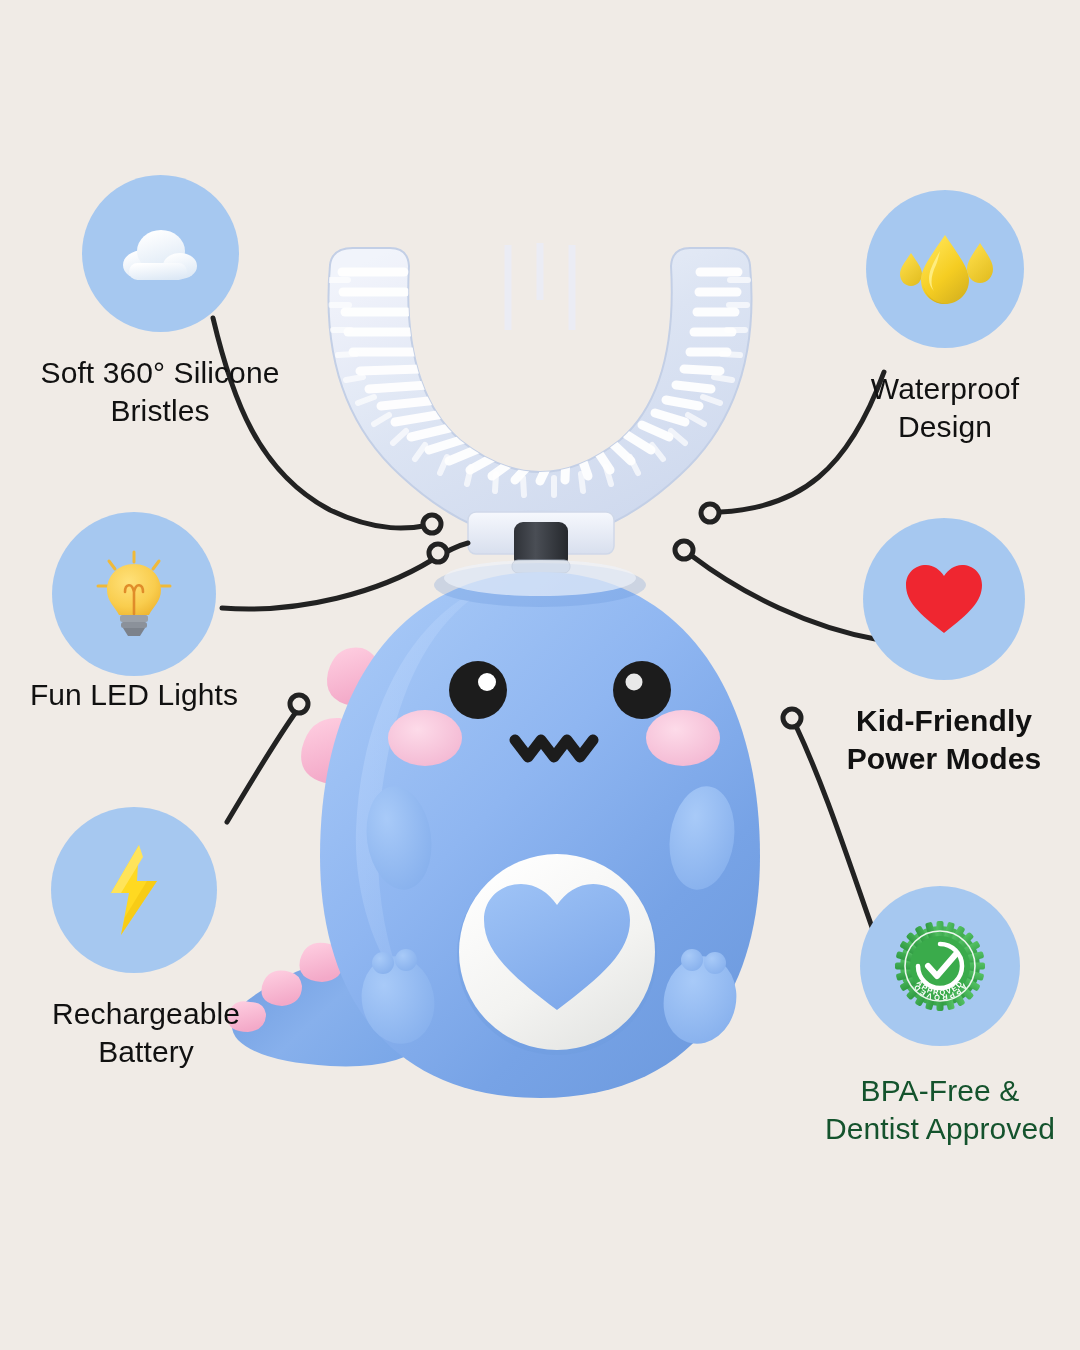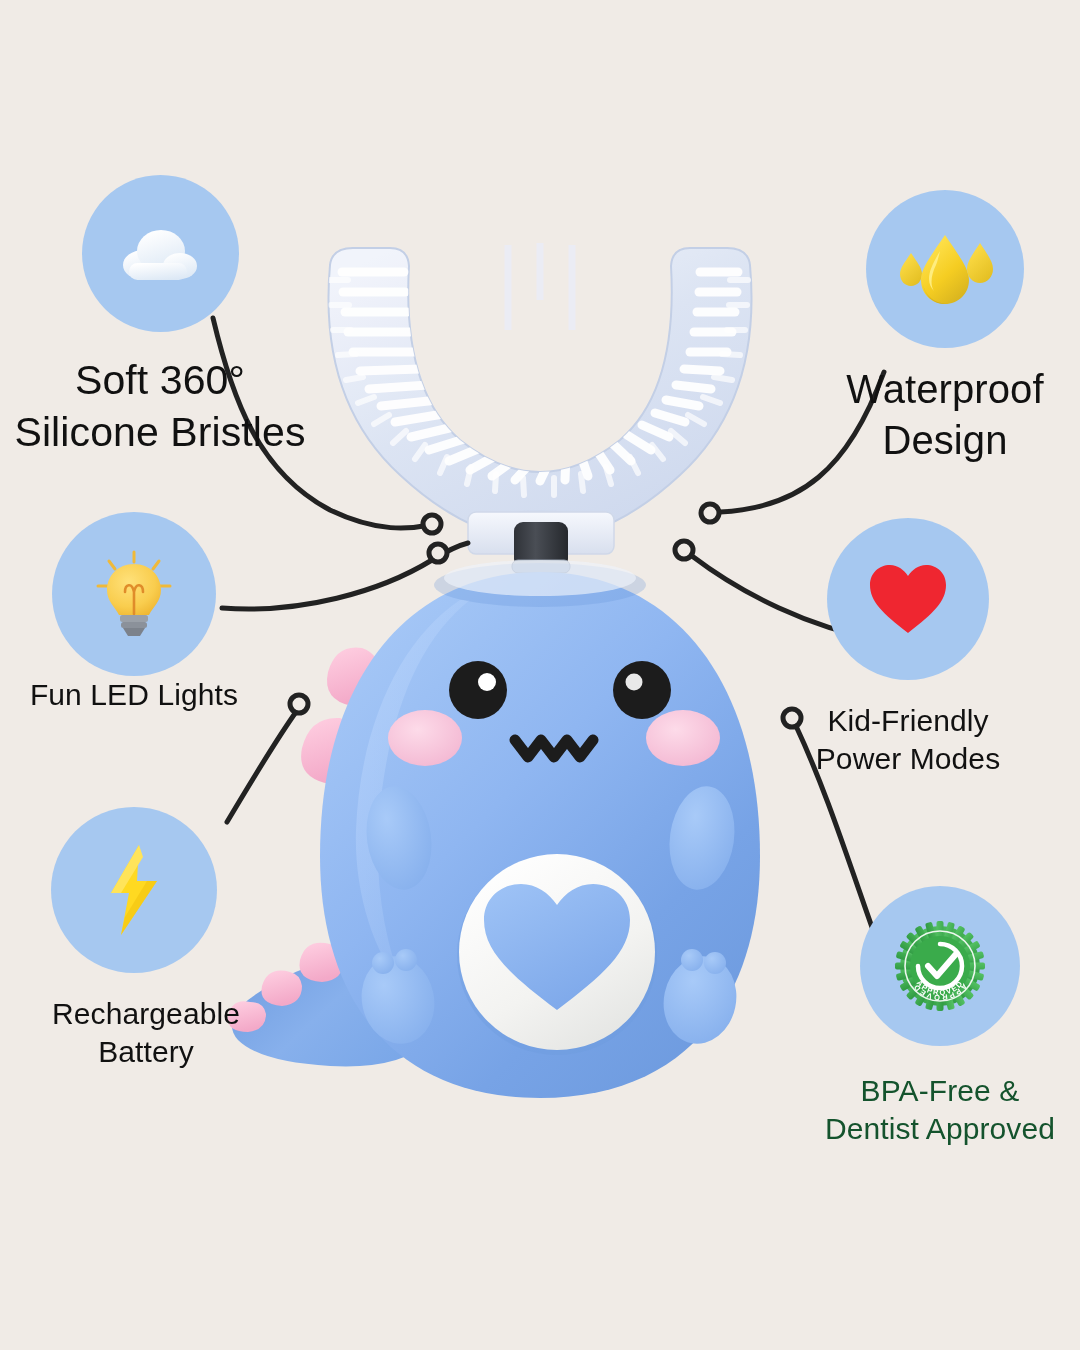--- a/index.html
+++ b/index.html
@@ -26,36 +26,36 @@
     color:#111;
     text-align:center;
     line-height:1.28;
     white-space:pre-line;
     letter-spacing:.1px;
   }
 
   
   .f-bristles{left:0px;top:175px;width:320px;}
   .f-bristles .bubble{width:157px;height:157px;}
-  .f-bristles .flabel{font-size:41px;margin-top:22px;width:320px;}
+  .f-bristles .flabel{font-size:30px;margin-top:22px;width:320px;}
 
   .f-led{left:0px;top:512px;width:268px;}
   .f-led .bubble{width:164px;height:164px;}
   .f-led .flabel{font-size:30px;width:268px;}
 
   .f-batt{left:0px;top:807px;width:268px;}
   .f-batt .bubble{width:166px;height:166px;}
   .f-batt .flabel{font-size:30px;margin-top:22px;width:268px;margin-left:24px;}
 
   
   .f-water{left:810px;top:190px;width:270px;}
   .f-water .bubble{width:158px;height:158px;}
-  .f-water .flabel{font-size:40px;margin-top:16px;width:270px;}
-
-  .f-power{left:772px;top:518px;width:272px;}
+  .f-water .flabel{font-size:30px;margin-top:22px;width:270px;}
+
+  .f-power{left:808px;top:518px;width:272px;font-weight:bold;}
   .f-power .bubble{width:162px;height:162px;}
   .f-power .flabel{font-size:30px;margin-top:22px;width:272px;}
 
   .f-bpa{left:800px;top:886px;width:280px;}
   .f-bpa .bubble{width:160px;height:160px;}
   .f-bpa .flabel{font-size:30px;margin-top:26px;width:280px;}
 
   .icon-svg{display:block;}
 
   

